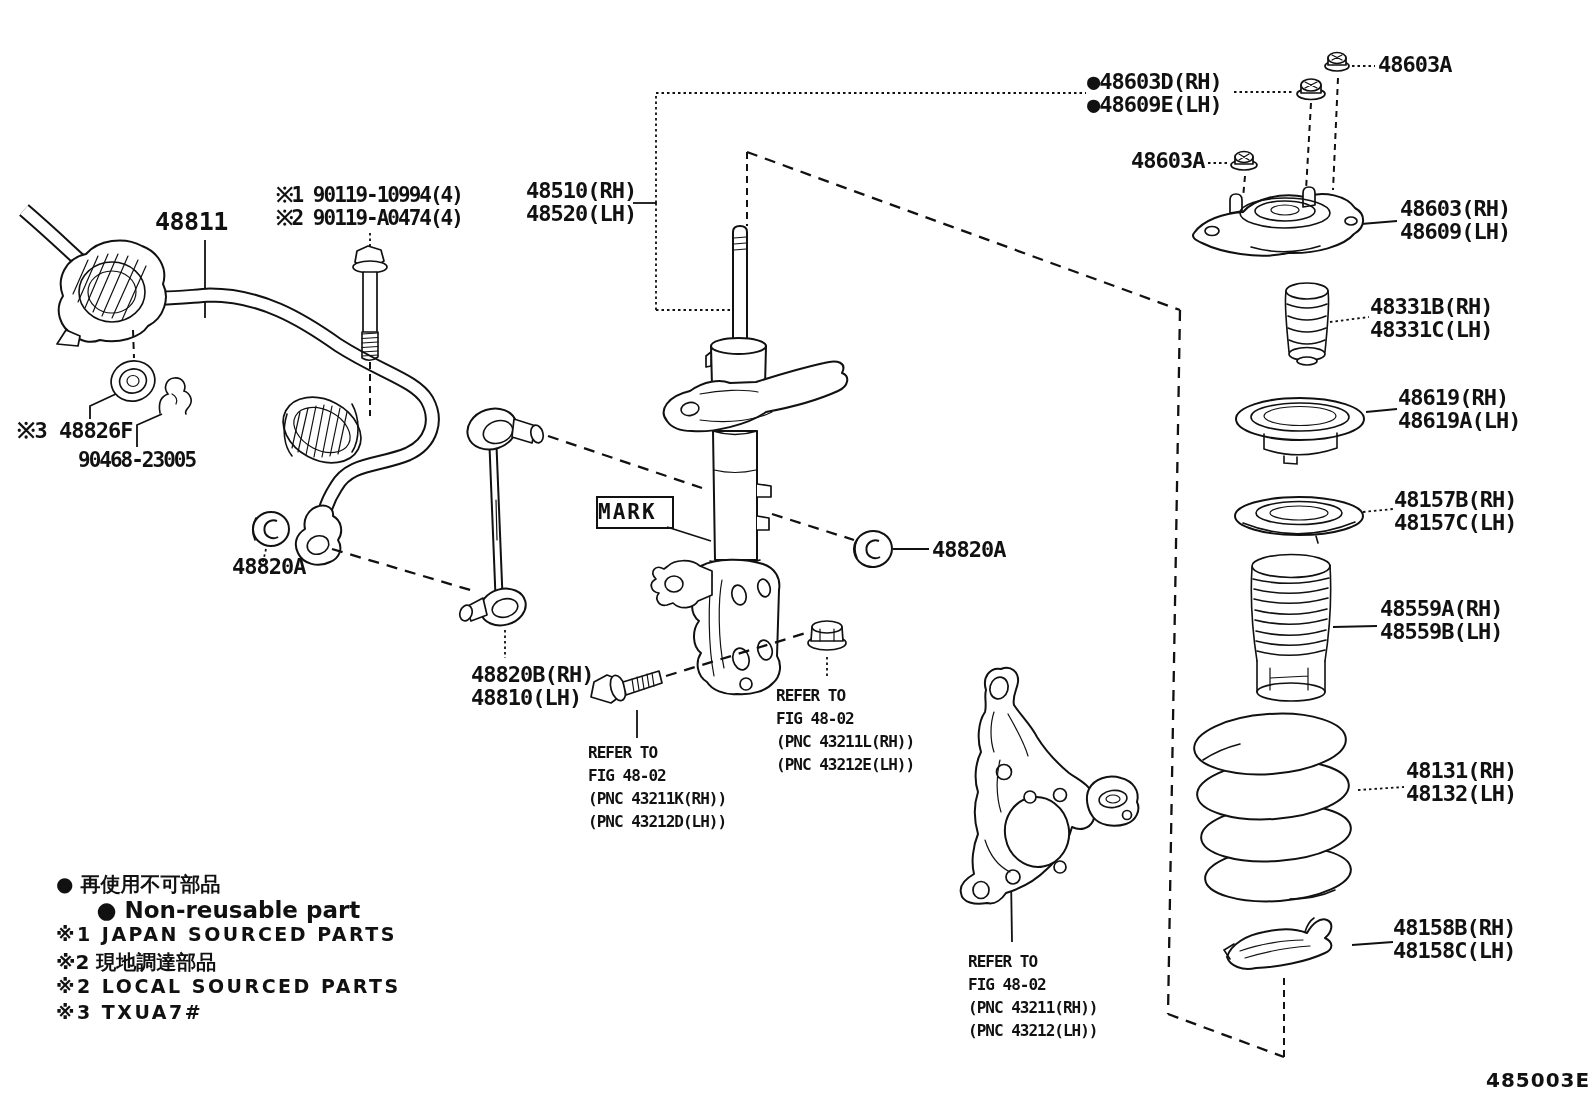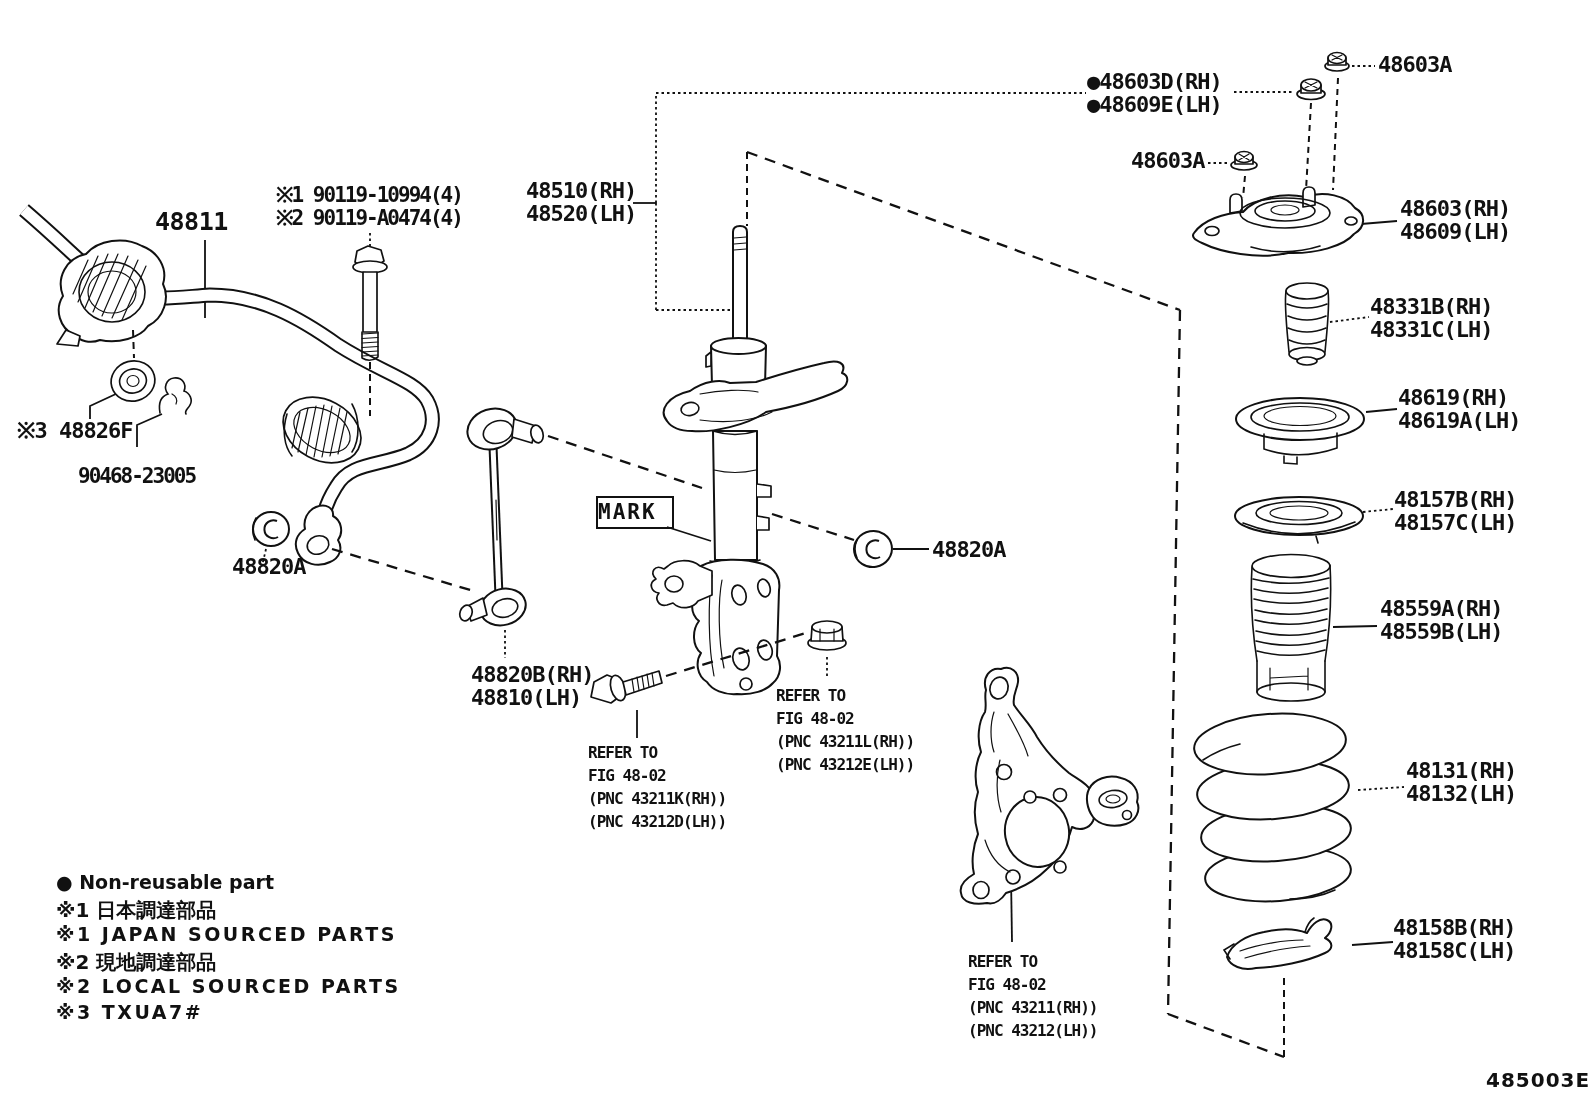--- a/index.html
+++ b/index.html
@@ -17,21 +17,21 @@
   svg.art .ds3{stroke:#111;fill:none;stroke-width:2;stroke-dasharray:6 5;}
   .lbl{position:absolute;font-weight:bold;font-size:22px;line-height:23px;letter-spacing:-1px;white-space:nowrap;}
   .lbl.sm{font-size:21px;letter-spacing:-2px;text-align:center;}
   .lbl.big{font-size:25px;letter-spacing:-0.5px;}
   .refer{position:absolute;font-weight:bold;font-size:16px;line-height:23px;letter-spacing:-1px;white-space:nowrap;}
   .markbox{position:absolute;left:596px;top:496px;width:74px;height:29px;border:2.5px solid #111;
            font-weight:bold;font-size:21px;letter-spacing:2px;line-height:29px;}
   .legend{position:absolute;left:56px;top:871px;white-space:nowrap;}
   .legend div{height:26px;}
   .legend .jp{font-family:"DejaVu Sans",sans-serif;font-size:20px;font-weight:600;}
-  .legend .en{font-family:"DejaVu Sans",sans-serif;font-size:19px;font-weight:600;}
+  .legend .en{font-family:"DejaVu Sans",sans-serif;font-size:23px;font-weight:600;text-align:center;}
   .legend .enw{font-family:"DejaVu Sans",sans-serif;font-size:19px;font-weight:600;letter-spacing:2.5px;}
   .figcode{position:absolute;left:1486px;top:1068px;font-family:"DejaVu Sans",sans-serif;
            font-size:20px;letter-spacing:1px;font-weight:700;}
 </style>
 </head>
 <body>
 
 <div class="stage">
 
 <svg class="art" width="1592" height="1099" viewBox="0 0 1592 1099">
@@ -347,21 +347,21 @@
 <div class="lbl" style="left:526px;top:179px">
   <div>48510(RH)</div>
   <div>48520(LH)</div>
 </div>
 <div class="lbl sm" style="left:276px;top:184px">
   <div>※1 90119-10994(4)</div>
   <div>※2 90119-A0474(4)</div>
 </div>
 <div class="lbl big" style="left:155px;top:210px">48811</div>
 <div class="lbl" style="left:17px;top:419px">※3 48826F</div>
-<div class="lbl sm" style="left:78px;top:465px">90468-23005</div>
+<div class="lbl sm" style="left:78px;top:449px">90468-23005</div>
 <div class="lbl" style="left:232px;top:555px">48820A</div>
 <div class="lbl" style="left:932px;top:538px">48820A</div>
 <div class="lbl" style="left:471px;top:663px">
   <div>48820B(RH)</div>
   <div>48810(LH)</div>
 </div>
 <div class="markbox">MARK</div>
 
 <div class="refer" style="left:588px;top:741px">
   <div>REFER TO</div>
@@ -376,22 +376,22 @@
   <div>(PNC 43212E(LH))</div>
 </div>
 <div class="refer" style="left:968px;top:950px">
   <div>REFER TO</div>
   <div>FIG 48-02</div>
   <div>(PNC 43211(RH))</div>
   <div>(PNC 43212(LH))</div>
 </div>
 
 <div class="legend">
+  <div class="jp">● 再使用不可部品</div>
   <div class="en">● Non-reusable part</div>
-  <div class="jp">※1 日本調達部品</div>
   <div class="enw">※1 JAPAN SOURCED PARTS</div>
   <div class="jp">※2 現地調達部品</div>
   <div class="enw">※2 LOCAL SOURCED PARTS</div>
   <div class="enw">※3 TXUA7#</div>
 </div>
 
 <div class="figcode">485003E</div>
 
 </div>
 

